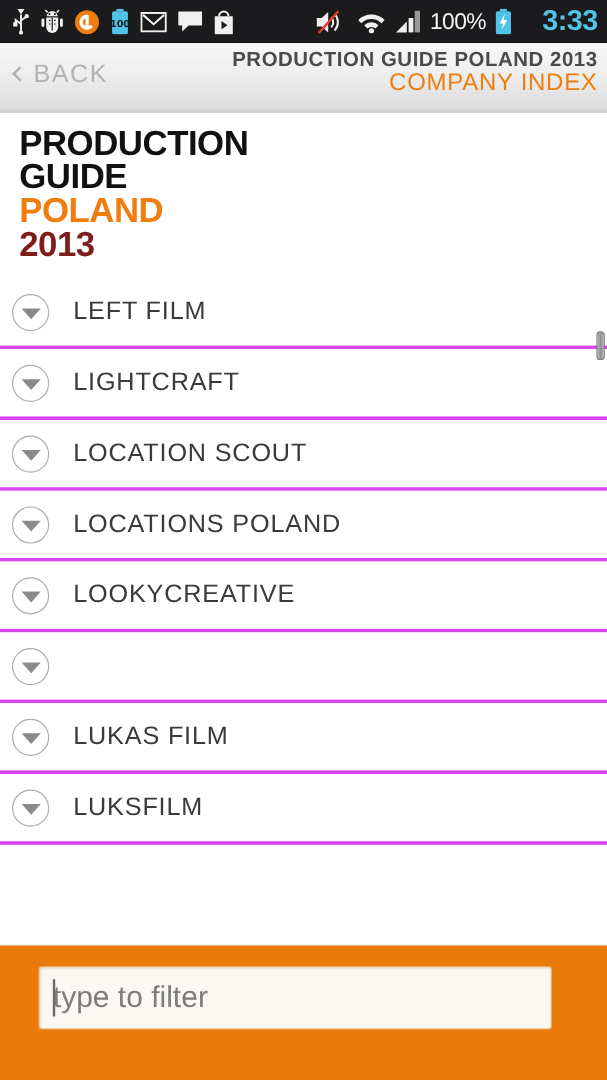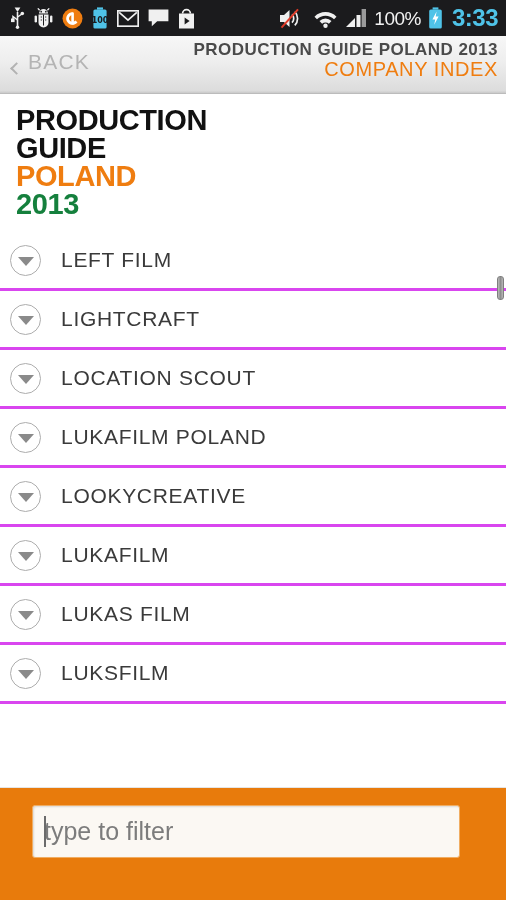--- a/index.html
+++ b/index.html
@@ -26,33 +26,33 @@
   }
   .sb-left{ display:flex; align-items:center; gap:9px; }
   .sb-right{ display:flex; align-items:center; gap:7px; margin-left:auto; }
   .sb-ico{ display:flex; align-items:center; justify-content:center; }
   .sb-pct{
     color:#f2f2f2; font-size:19px; font-weight:normal;
     letter-spacing:-0.5px; line-height:1;
   }
   .sb-clock{
     color:#4fc3e8; font-size:24px; font-weight:bold;
-    letter-spacing:-0.5px; line-height:1; margin-left:2px;
+    letter-spacing:-0.5px; line-height:1; margin-left:18px;
   }
 
   
   .header{
     position:absolute; top:36px; left:0;
     width:506px; height:58px;
     background:linear-gradient(to bottom,#f7f7f7 0%,#eeeeee 45%,#dcdcdc 96%,#c9c9c9 100%);
     border-bottom:1px solid #bcbcbc;
   }
   .back-btn{
     position:absolute; left:12px; top:14px;
-    display:flex; align-items:flex-end; gap:7px;
+    display:flex; align-items:center; gap:7px;
     cursor:pointer;
   }
   .back-chev{
     display:inline-block;
     width:9px; height:9px;
     border-left:2.5px solid #b2b2b2;
     border-bottom:2.5px solid #b2b2b2;
     transform:rotate(45deg);
     margin-bottom:1px;
   }
@@ -81,21 +81,21 @@
     width:506px; height:138px;
     background:#ffffff;
     padding:12px 1px 0 16px;
   }
   .logo-line{
     font-size:29px; font-weight:bold;
     line-height:28px; letter-spacing:-0.4px;
   }
   .l-black{ color:#111111; }
   .l-orange{ color:#ef7d10; }
-  .l-gray{ color:#15803d; }
+  .l-gray{ color:#7f1d1d; }
 
   
   .list{
     position:absolute; top:232px; left:0;
     width:506px; height:580px;
     background:#ffffff;
     overflow:hidden;
   }
   .row{
     position:relative;
@@ -314,33 +314,32 @@
         <div class="row">
           <span class="row-icon">
             <span class="tri"></span>
           </span>
           <span class="row-label">LOCATION SCOUT</span>
         </div>
         <div class="row">
           <span class="row-icon">
             <span class="tri"></span>
           </span>
-          <span class="row-label">LUKAFILM POLAND</span>
+          <span class="row-label">LOCATIONS POLAND</span>
         </div>
         <div class="row">
           <span class="row-icon">
             <span class="tri"></span>
           </span>
           <span class="row-label">LOOKYCREATIVE</span>
         </div>
         <div class="row">
           <span class="row-icon">
             <span class="tri"></span>
           </span>
-          <span class="row-label">LUKAFILM</span>
         </div>
         <div class="row">
           <span class="row-icon">
             <span class="tri"></span>
           </span>
           <span class="row-label">LUKAS FILM</span>
         </div>
         <div class="row">
           <span class="row-icon">
             <span class="tri"></span>

